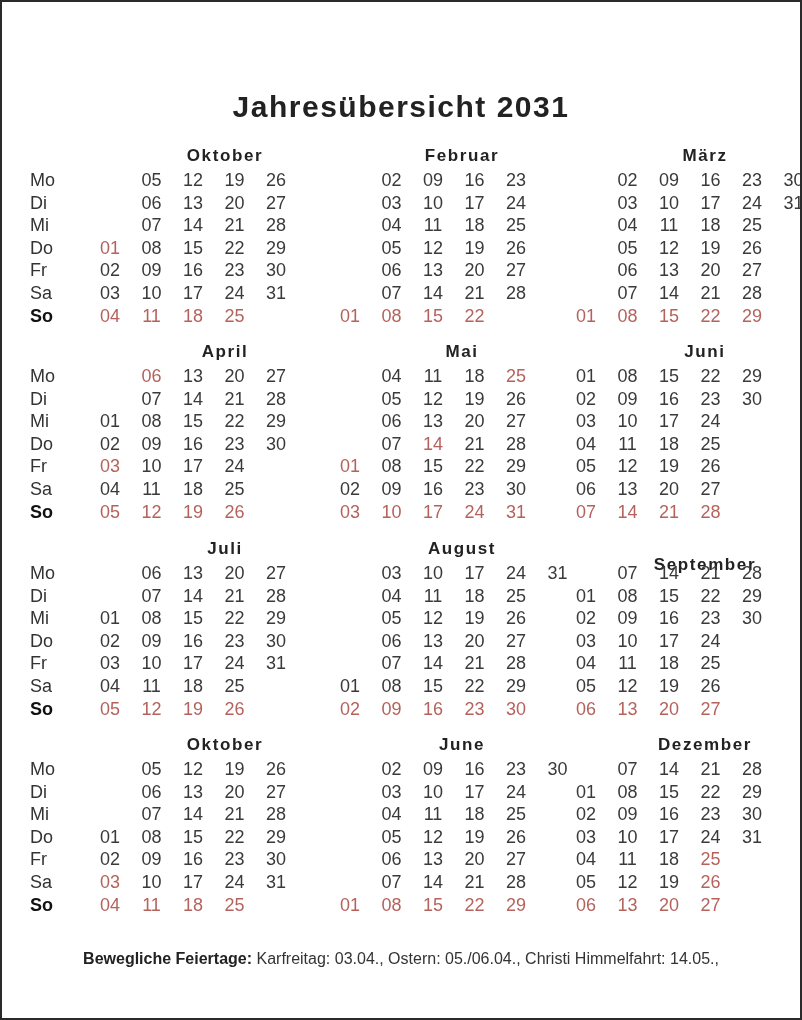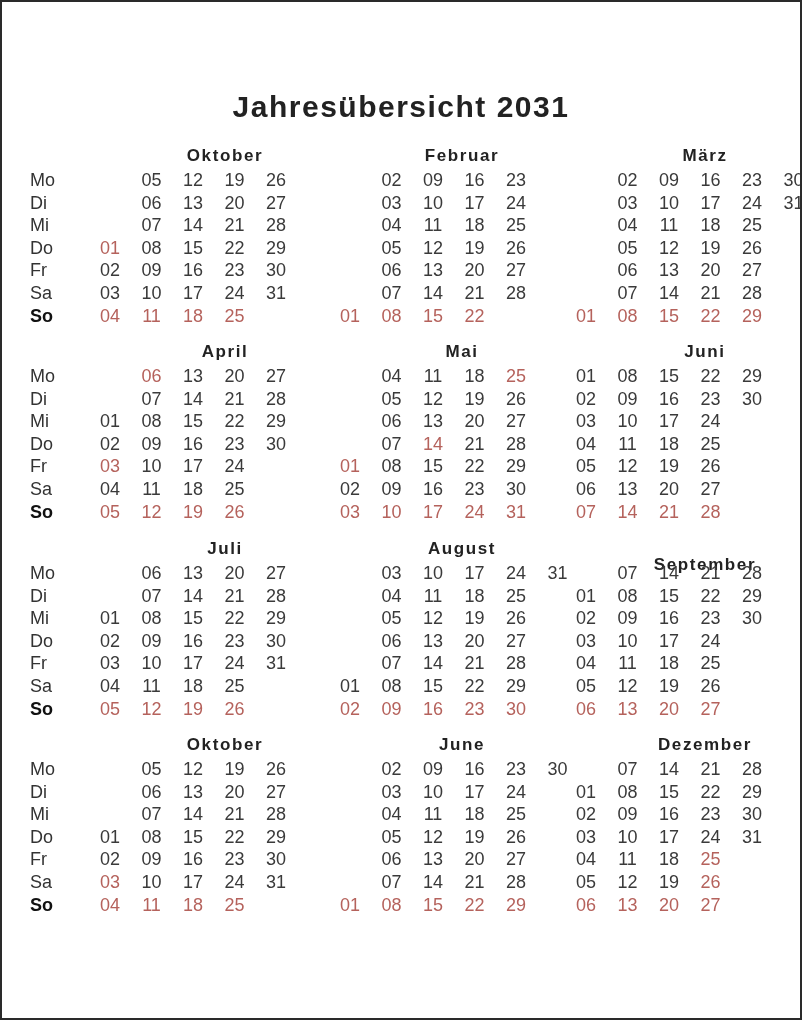--- a/index.html
+++ b/index.html
@@ -658,13 +658,14 @@
       <div class="row" style="top: 159.6px;">
         <span class="d red" style="left: 0px;">06</span>
         <span class="d red" style="left: 41.5px;">13</span>
         <span class="d red" style="left: 83px;">20</span>
         <span class="d red" style="left: 124.5px;">27</span>
       </div>
     </div>
   </div>
 
 <div class="footer">
+  <div><b>Bewegliche Feiertage:</b><span> Karfreitag: 03.04., Ostern: 05./06.04., Christi Himmelfahrt: 14.05.,</span></div>
 </div>
 
 </body></html>

